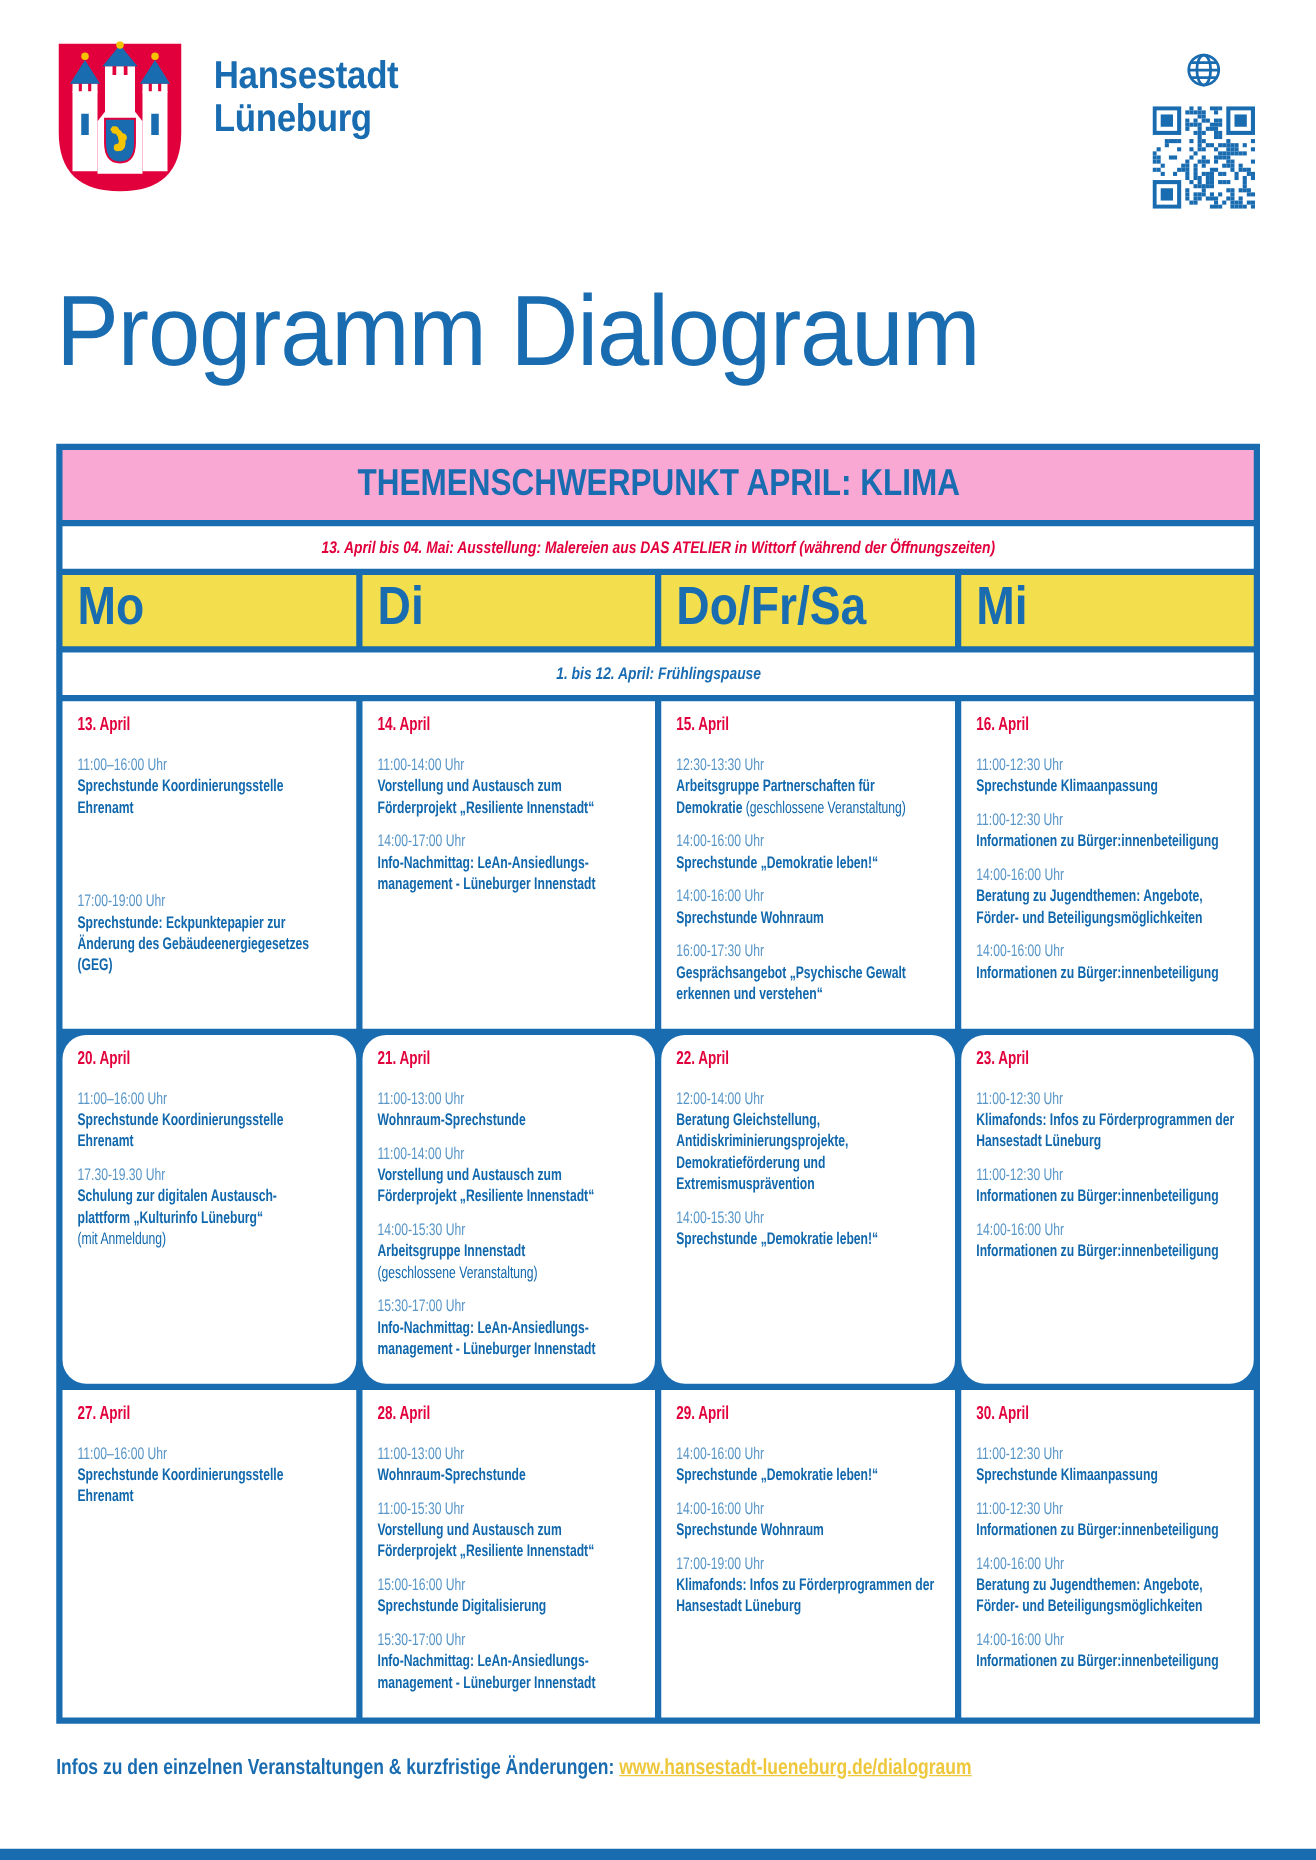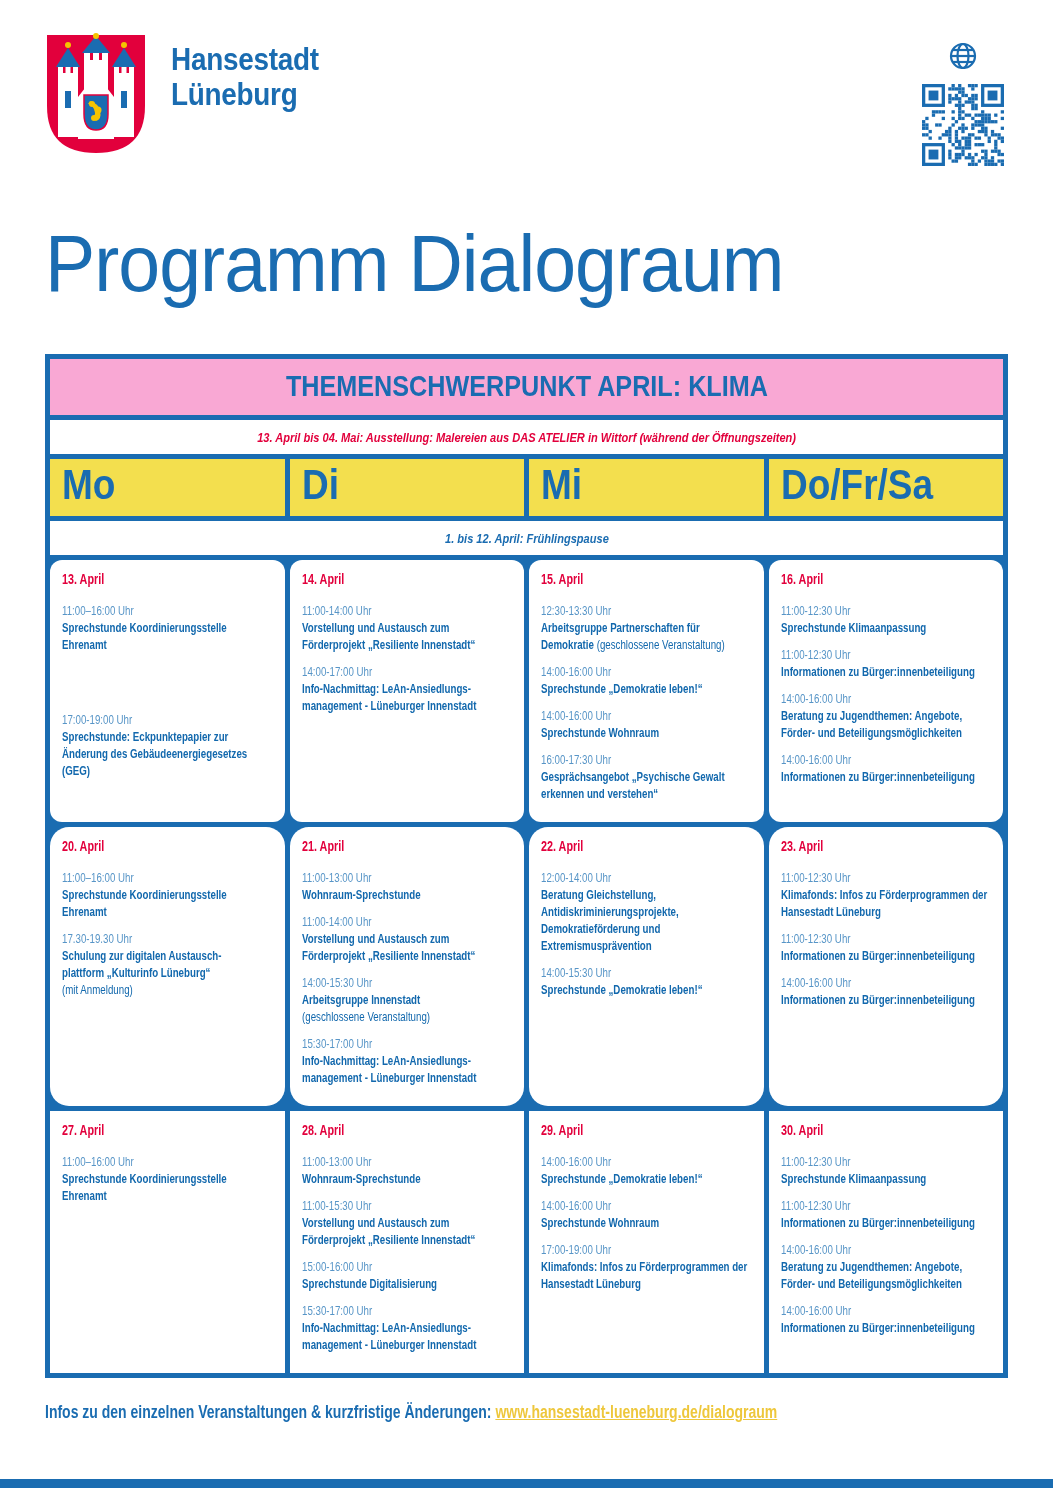--- a/index.html
+++ b/index.html
@@ -33,21 +33,21 @@
   .day-cell span { display:inline-block; transform:scaleX(0.86); transform-origin:0 0; white-space:nowrap; }
   .cell { background:#ffffff; padding:10px 12px; overflow:hidden; }
   .squeeze { width:139%; transform:scaleX(0.72); transform-origin:0 0; }
   .date { color:#e2003c; font-weight:bold; font-size:15px; margin-bottom:15px; }
   .event { margin-bottom:10px; }
   .event.gap-before { margin-top:58px; }
   .time { color:#5795c7; font-size:13.5px; line-height:1.26; }
   .etitle { color:#1268ad; font-weight:bold; font-size:13.5px; line-height:1.26; white-space:pre-line; }
   .enote-inline { font-weight:400; }
   .enote { color:#1268ad; font-weight:400; font-size:13.5px; line-height:1.26; }
-  .w0 .cell { min-height:205px;border-radius:12px; } .w1 .cell { min-height:238px;border-radius:19px; } .w2 .cell { min-height:221px; }
+  .w0 .cell { min-height:205px; } .w1 .cell { min-height:238px;border-radius:19px; } .w2 .cell { min-height:221px; }
 
   
   .footer { margin-top:24px; }
   .footer-line { font-size:17.5px; font-weight:bold; color:#1a6cb1; white-space:nowrap;
                  display:inline-block; transform:scaleX(0.8); transform-origin:0 50%; }
   .footer-link { color:#eec73b; text-decoration:underline; cursor:pointer; }
   .bottom-bar { position:absolute; left:0; bottom:0; width:100%; height:9px; background:#1a6cb1; }
 </style>
 </head>
 <body>
@@ -323,22 +323,22 @@
   <div class="calendar">
     <div class="banner">
       <span>THEMENSCHWERPUNKT APRIL: KLIMA</span>
     </div>
     <div class="note-row note-red">
       <span>13. April bis 04. Mai: Ausstellung: Malereien aus DAS ATELIER in Wittorf (während der Öffnungszeiten)</span>
     </div>
     <div class="day-row" id="day-row">
         <div class="day-cell"><span>Mo</span></div>
         <div class="day-cell"><span>Di</span></div>
+        <div class="day-cell"><span>Do/Fr/Sa</span></div>
         <div class="day-cell"><span>Mi</span></div>
-        <div class="day-cell"><span>Do/Fr/Sa</span></div>
       </div>
     <div class="note-row note-blue">
       <span>1. bis 12. April: Frühlingspause</span>
     </div>
     <div id="weeks-mount" style="display:contents"><div class="week w0">
           <div class="cell">
             <div class="squeeze">
               <div class="date">13. April</div>
               <div class="event">
                 <div class="time">11:00–16:00 Uhr</div>

